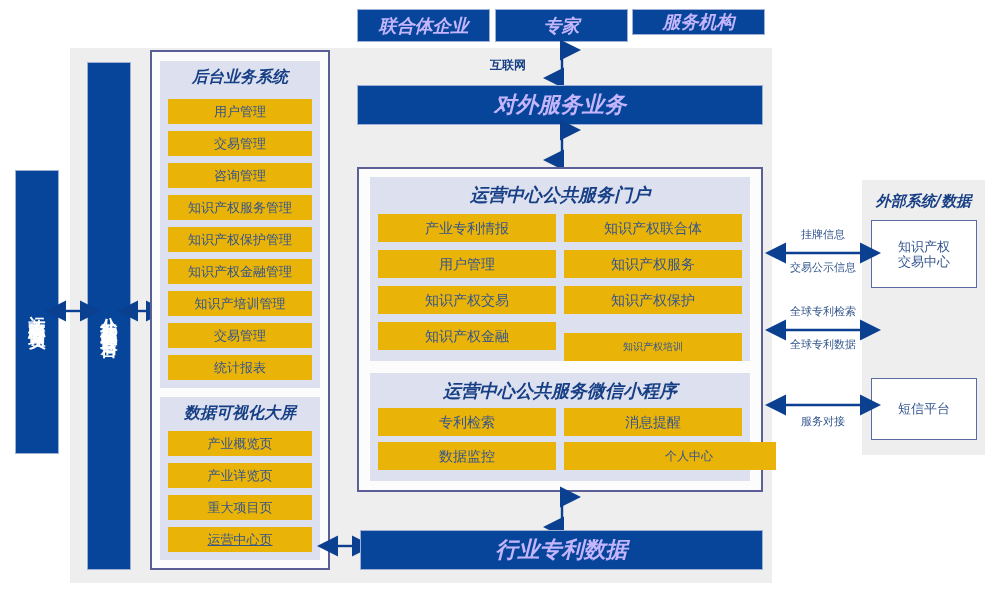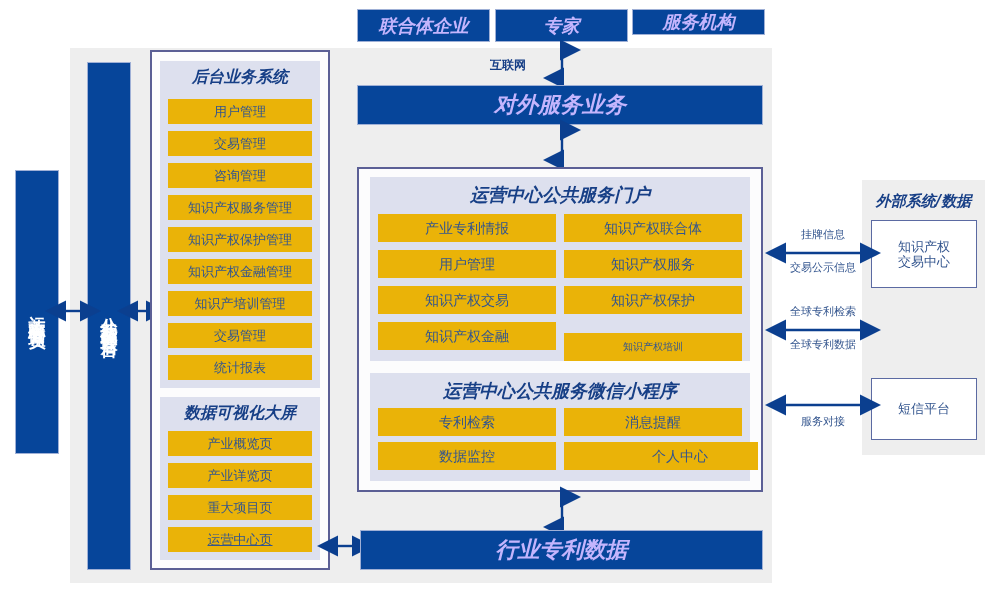--- a/index.html
+++ b/index.html
@@ -224,21 +224,21 @@
 
   <div class="abs cell ctr" style="left:378px;top:408px;width:178px;height:28px;font-size:14px;">
     <span>专利检索</span>
     </div>
   <div class="abs cell ctr" style="left:564px;top:408px;width:178px;height:28px;font-size:14px;">
     <span>消息提醒</span>
     </div>
   <div class="abs cell ctr" style="left:378px;top:442px;width:178px;height:28px;font-size:14px;">
     <span>数据监控</span>
     </div>
-  <div class="abs cell ctr" style="left:564px;top:442px;width:194px;height:28px;font-size:14px;padding-left:38px;">
+  <div class="abs cell ctr" style="left:564px;top:442px;width:212px;height:28px;font-size:12px;padding-left:38px;">
     <span>个人中心</span>
     </div>
 
   <div class="abs" style="left:548px;top:491px;width:28px;height:44px;">
     <svg width="28" height="44" viewBox="0 0 28 44">
       <line x1="14" y1="6" x2="14" y2="36" stroke="#0b3f8f" stroke-width="2.4" marker-start="url(#ah-up)" marker-end="url(#ah-dn)"></line>
     </svg>
   </div>
 
   <div class="abs blue ctr" style="left:360px;top:530px;width:403px;height:40px;font-size:22px;">

